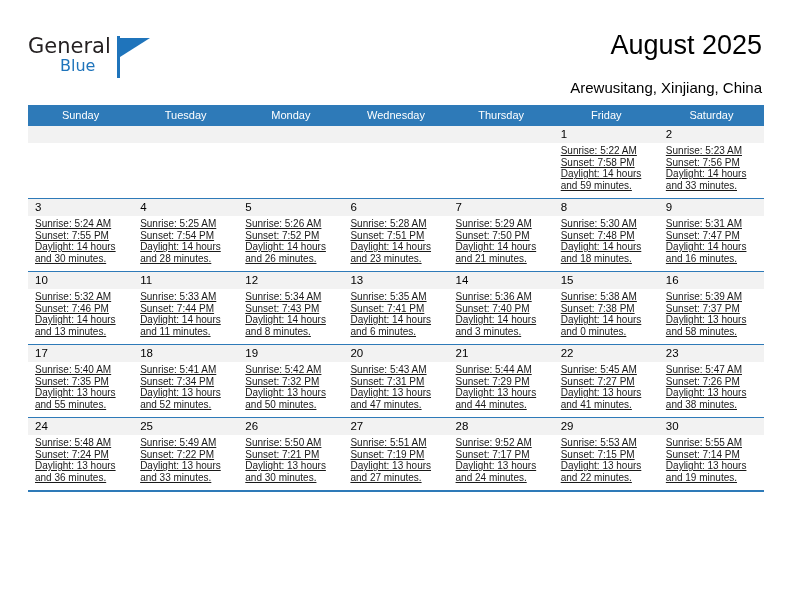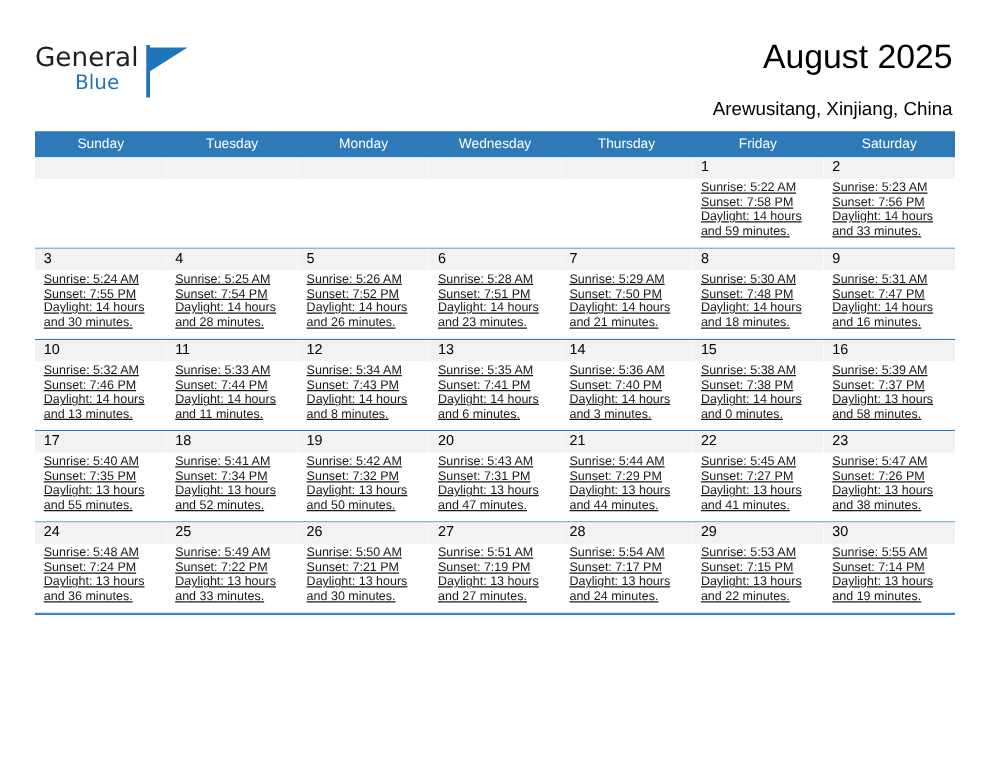--- a/index.html
+++ b/index.html
@@ -448,21 +448,21 @@
             <div class="info">
               <div>Sunrise: 5:51 AM</div>
               <div>Sunset: 7:19 PM</div>
               <div>Daylight: 13 hours</div>
               <div>and 27 minutes.</div>
             </div>
           </div>
           <div class="cell">
             <span class="daynum">28</span>
             <div class="info">
-              <div>Sunrise: 5:54 AM</div>
+              <div>Sunrise: 9:52 AM</div>
               <div>Sunset: 7:17 PM</div>
               <div>Daylight: 13 hours</div>
               <div>and 24 minutes.</div>
             </div>
           </div>
           <div class="cell">
             <span class="daynum">29</span>
             <div class="info">
               <div>Sunrise: 5:53 AM</div>
               <div>Sunset: 7:15 PM</div>

